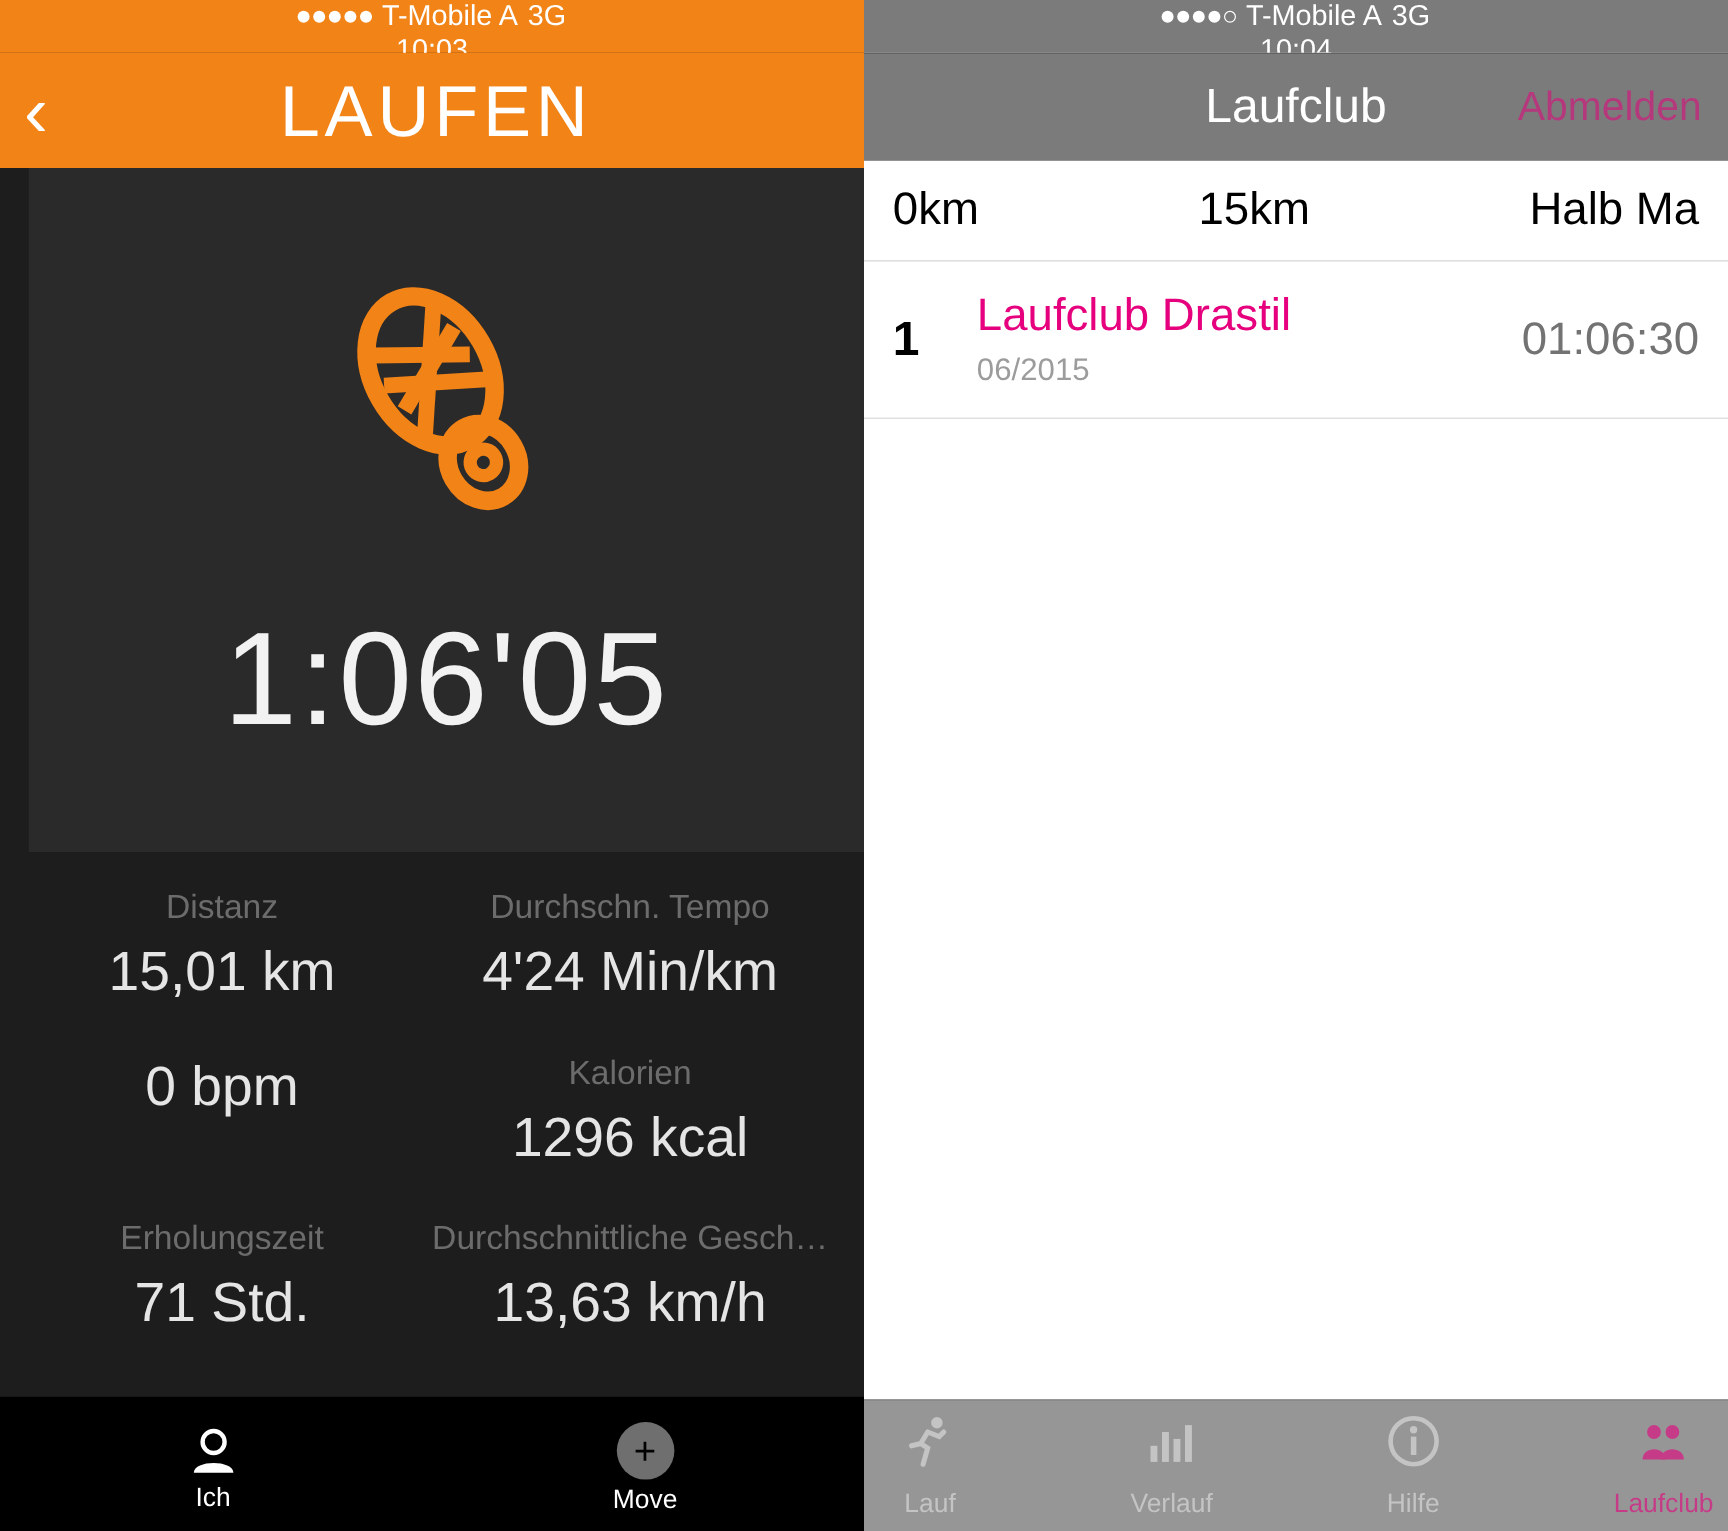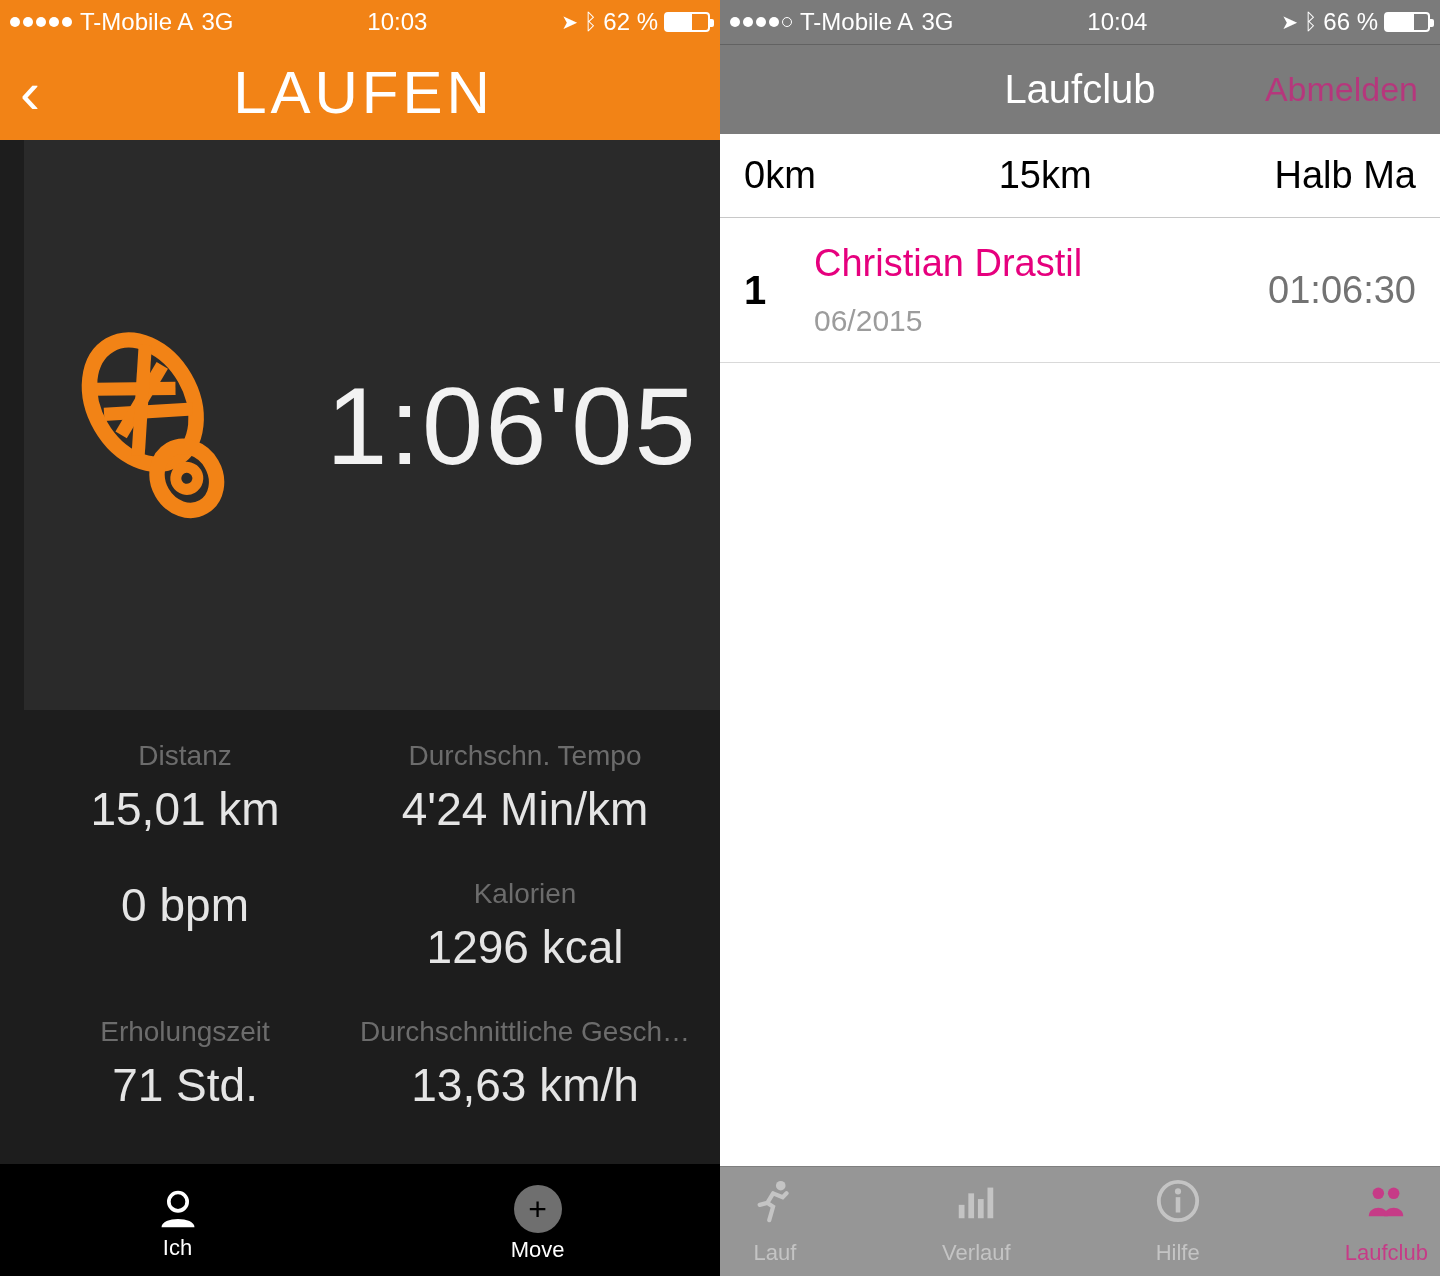--- a/index.html
+++ b/index.html
@@ -22,20 +22,21 @@
 
   
   .status-bar {
     height: 44px;
     width: 100%;
     display: flex;
     align-items: center;
     padding: 0 10px;
     font-size: 24px;
     font-weight: 500;
+    flex-direction: column;
   }
   .phone-left .status-bar { background: #f28316; color: #fff; }
   .phone-right .status-bar { background: #7b7b7b; color: #fff; }
   .status-left { display: flex; align-items: center; gap: 8px; }
   .status-center { flex: 1; text-align: center; }
   .status-right { display: flex; align-items: center; gap: 6px; }
   .signal-dots { display: flex; gap: 3px; }
   .signal-dots .dot { width: 10px; height: 10px; border-radius: 50%; background: #fff; }
   .signal-dots .dot.empty { background: transparent; border: 1px solid #fff; }
   .battery {
@@ -73,21 +74,21 @@
     letter-spacing: 4px;
     font-weight: 400;
     font-family: "Arial Narrow", "Helvetica Neue Condensed", sans-serif;
     font-stretch: condensed;
   }
 
   .hero {
     background: #2a2a2a;
     flex: 0 0 570px;
     display: flex;
-    flex-direction: row;
+    flex-direction: column;
     align-items: center;
     justify-content: center;
     gap: 60px;
     margin-left: 24px;
   }
   .shoe-wrap { width: 220px; height: 220px; }
   .duration {
     color: #f2f2f2;
     font-size: 110px;
     font-weight: 300;
@@ -199,21 +200,21 @@
     border-bottom: 1px solid #d9d9d9;
   }
   .entry .rank {
     font-size: 40px;
     font-weight: 700;
     color: #000;
     width: 60px;
   }
   .entry .meta { flex: 1; padding-left: 10px; }
   .entry .name { color: #e6007e; font-size: 38px; font-weight: 400; }
-  .entry .date { color: #9c9c9c; font-size: 30px; margin-top: 19px; }
+  .entry .date { color: #9c9c9c; font-size: 26px; margin-top: 8px; }
   .entry .time { color: #737373; font-size: 38px; font-weight: 400; }
 
   .right-body { flex: 1; background: #fff; }
 
   
   .tabbar-right {
     height: 110px;
     background: #969696;
     display: flex;
     align-items: center;
@@ -358,21 +359,21 @@
   <div class="dist-tabs">
     <span>0km</span>
     <span>15km</span>
     <span>Halb Ma</span>
   </div>
 
   <div class="right-body">
     <div class="entry">
       <div class="rank">1</div>
       <div class="meta">
-        <div class="name">Christian Drastil</div>
+        <div class="name">Laufclub Drastil</div>
         <div class="date">06/2015</div>
       </div>
       <div class="time">01:06:30</div>
     </div>
   </div>
 
   <div class="tabbar-right">
     <div class="tab-r right-tab-offset">
       <svg viewBox="0 0 24 24">
         <circle cx="15" cy="4" r="2.5" fill="#c4c4c4"></circle>

